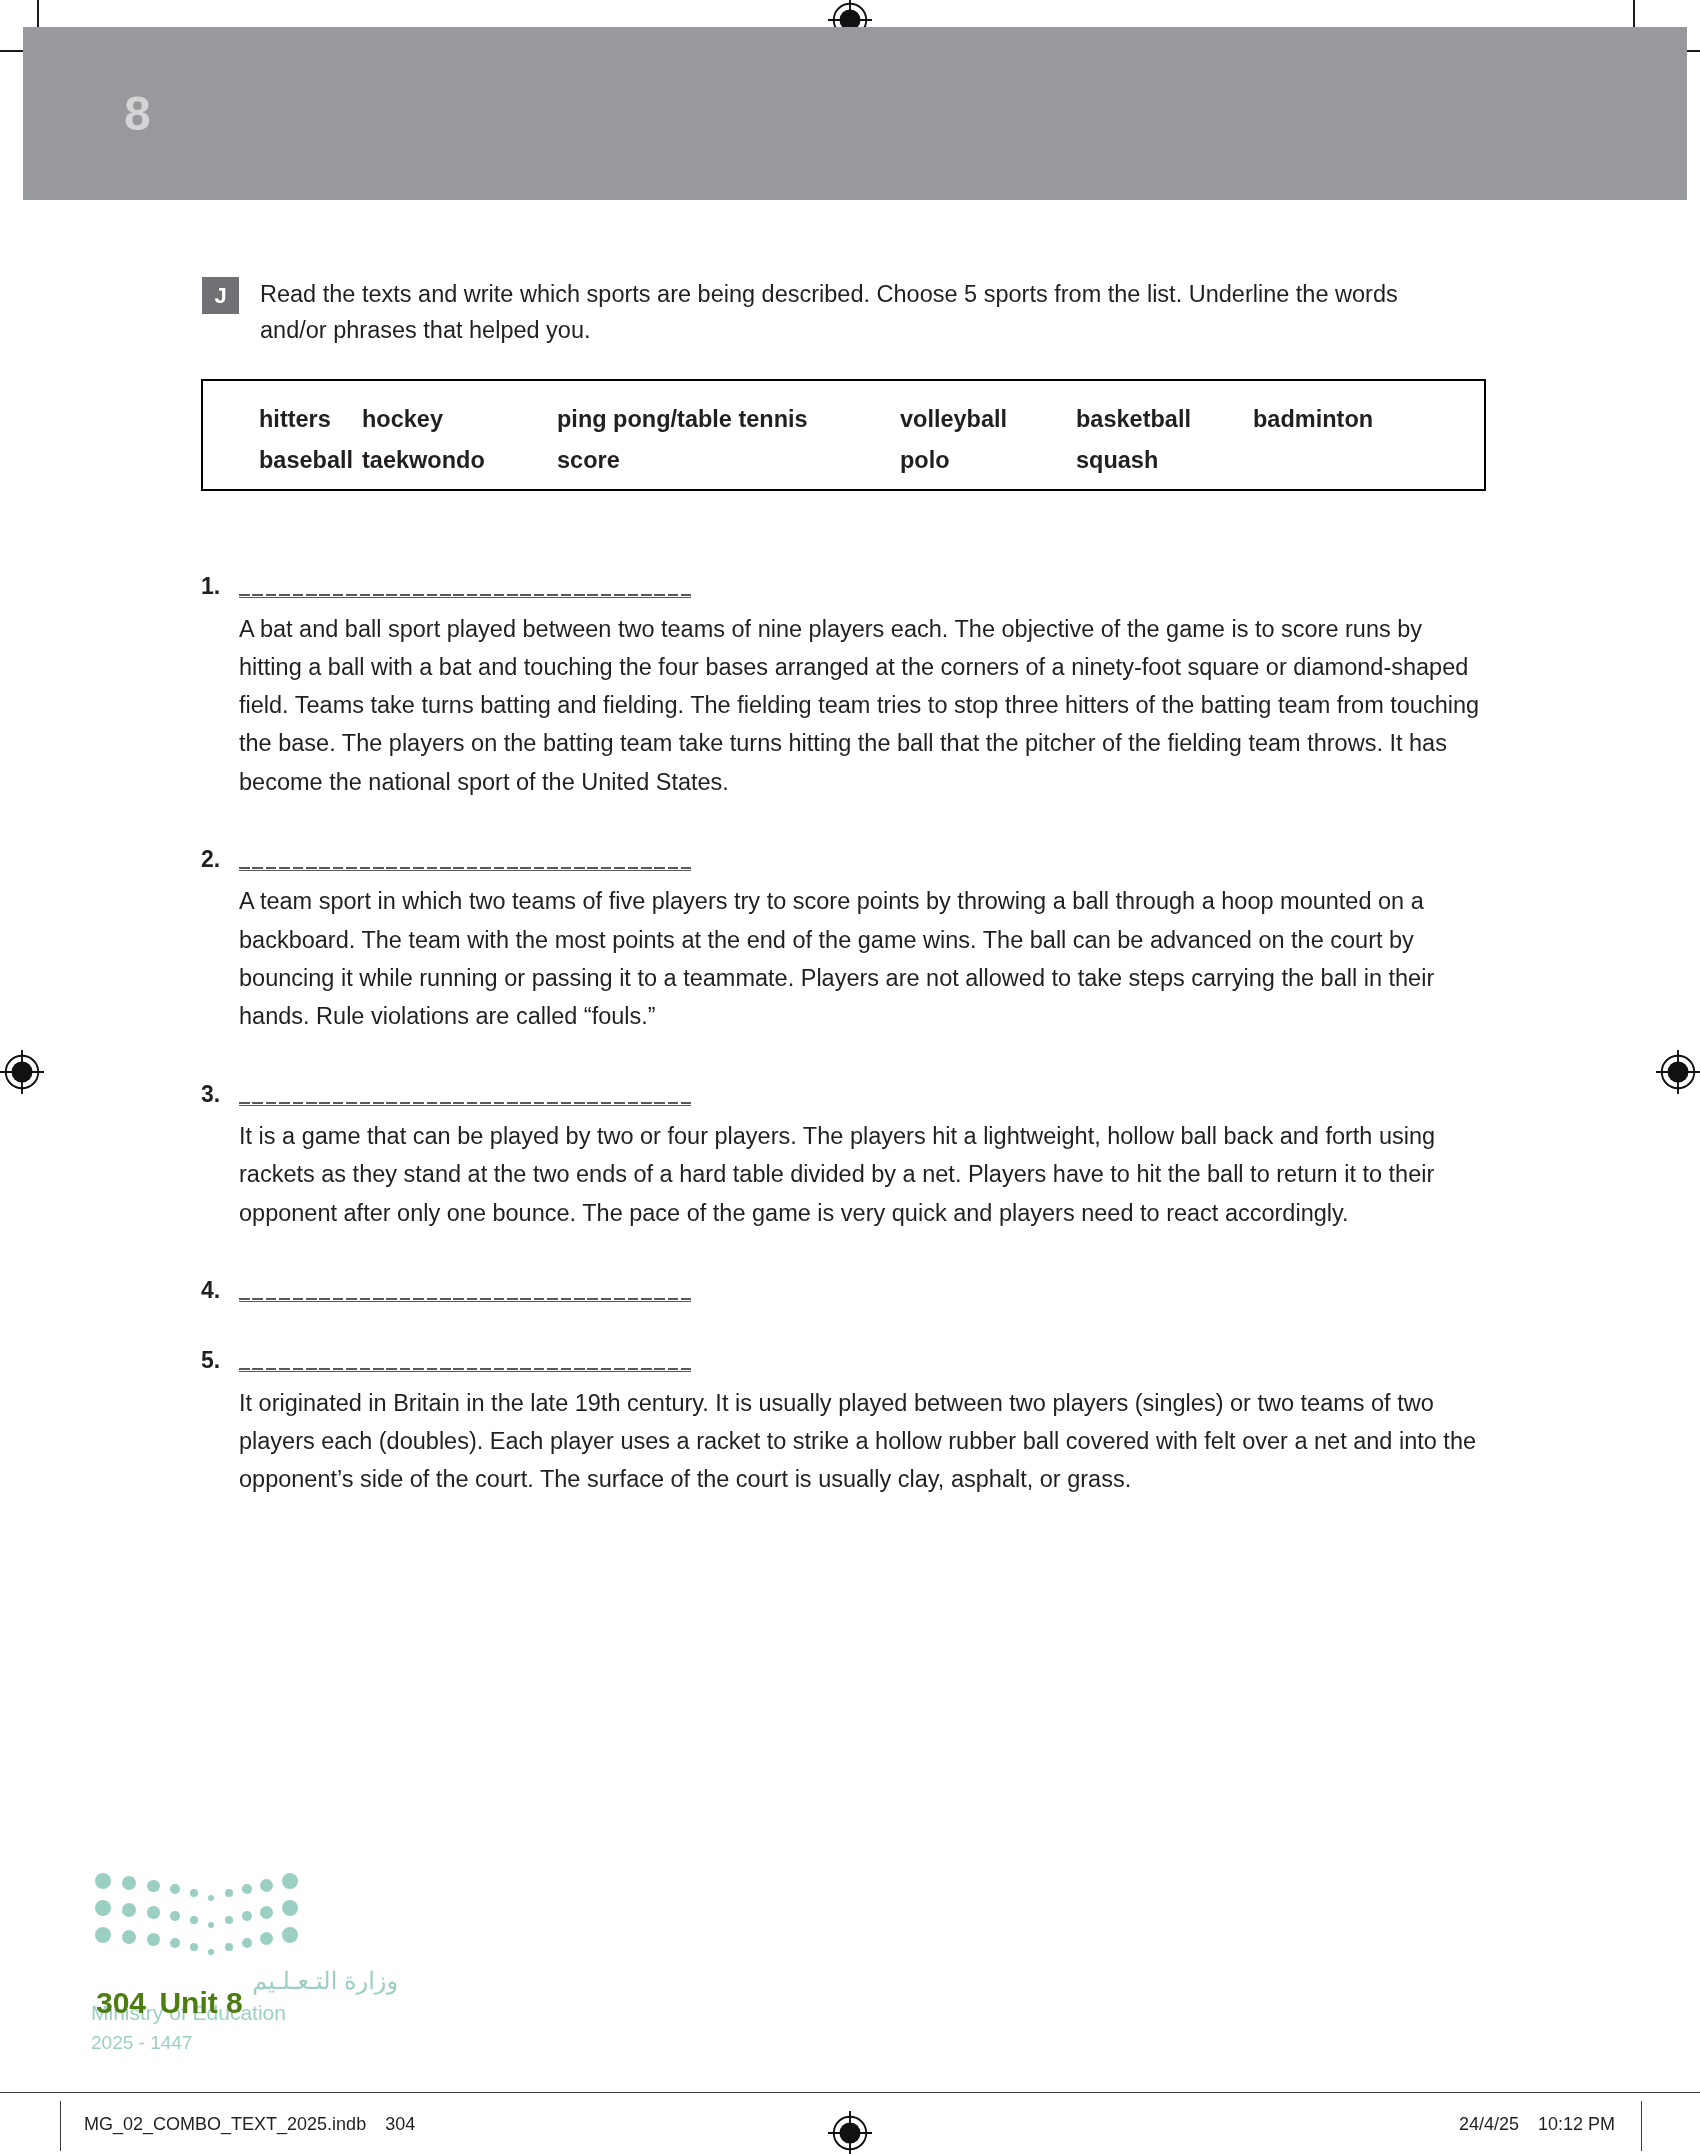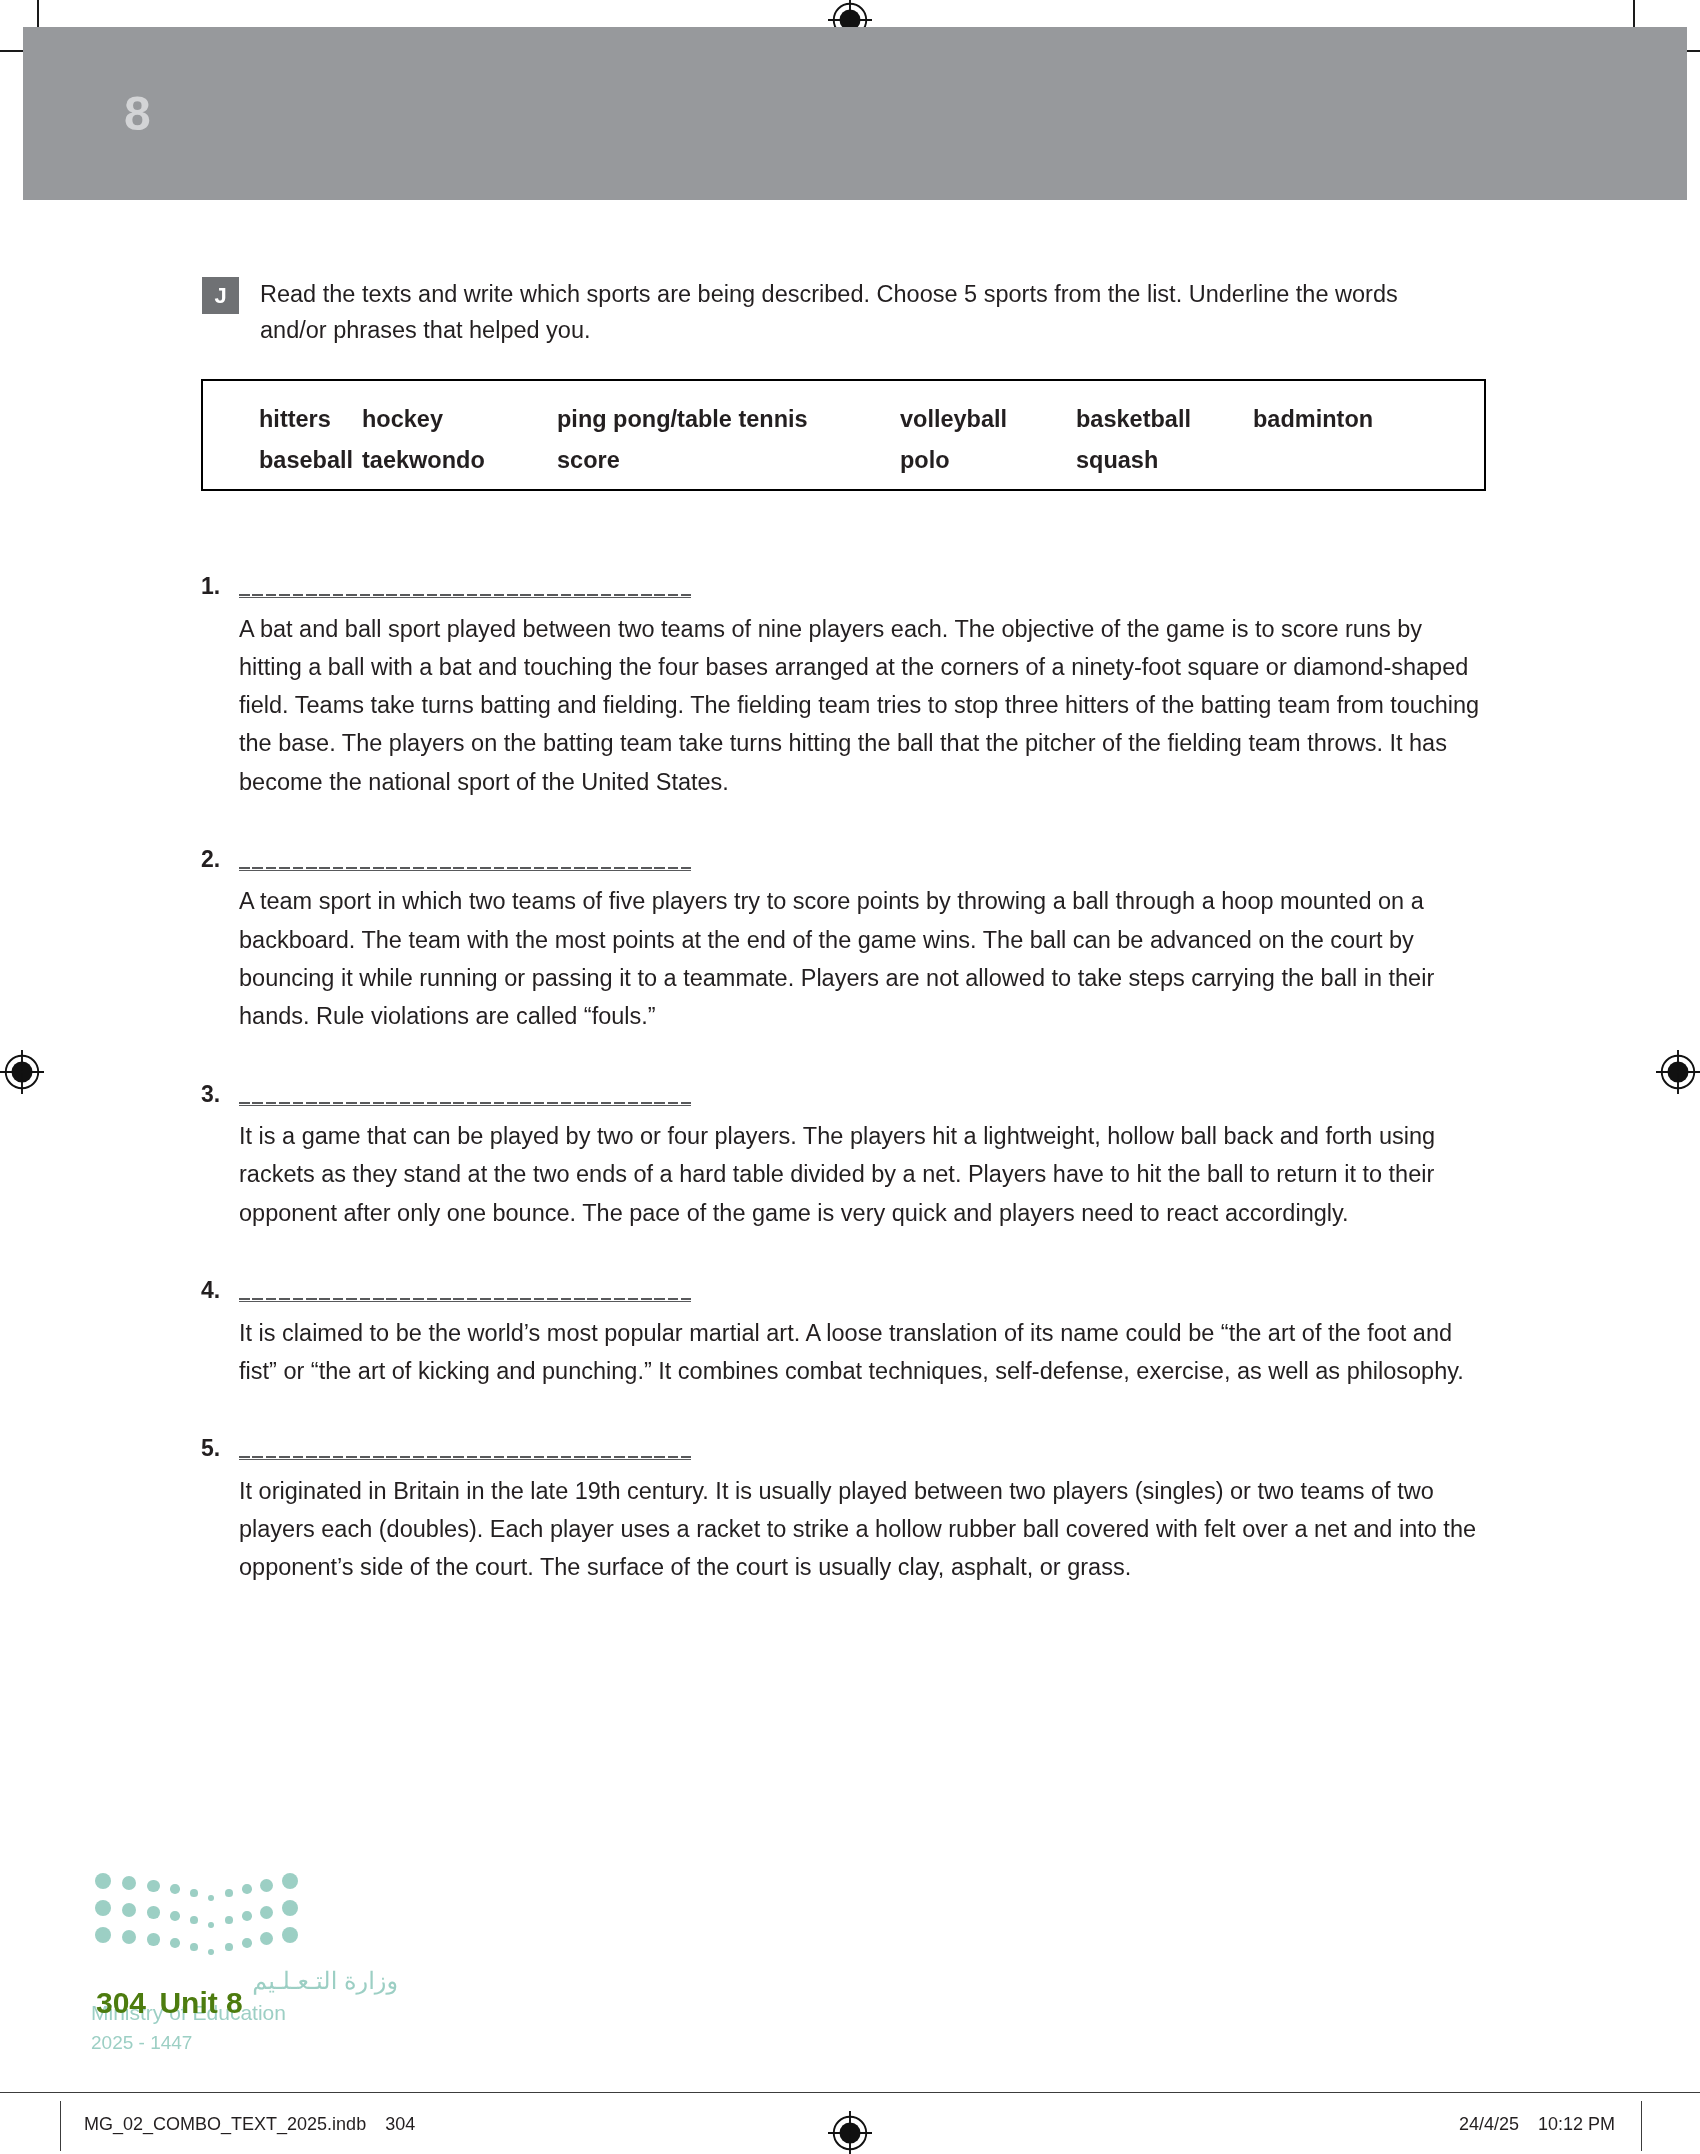--- a/index.html
+++ b/index.html
@@ -344,21 +344,20 @@
       <span class="answer-blank"></span>
     </div>
     <div class="item-body">It is a game that can be played by two or four players. The players hit a lightweight, hollow ball back and forth using rackets as they stand at the two ends of a hard table divided by a net. Players have to hit the ball to return it to their opponent after only one bounce. The pace of the game is very quick and players need to react accordingly.</div>
   </div>
 
   <div class="item" style="margin-bottom:37px;">
     <div class="item-head">
       <span class="item-number">4.</span>
       <span class="answer-blank"></span>
     </div>
-    <div class="item-body">It is claimed to be the world’s most popular martial art. A loose translation of its name could be “the art of the foot and fist” or “the art of kicking and punching.” It combines combat techniques, self-defense, exercise, as well as philosophy.</div>
   </div>
 
   <div class="item">
     <div class="item-head">
       <span class="item-number">5.</span>
       <span class="answer-blank"></span>
     </div>
     <div class="item-body">It originated in Britain in the late 19th century. It is usually played between two players (singles) or two teams of two players each (doubles). Each player uses a racket to strike a hollow rubber ball covered with felt over a net and into the opponent’s side of the court. The surface of the court is usually clay, asphalt, or grass.</div>
   </div>
 

